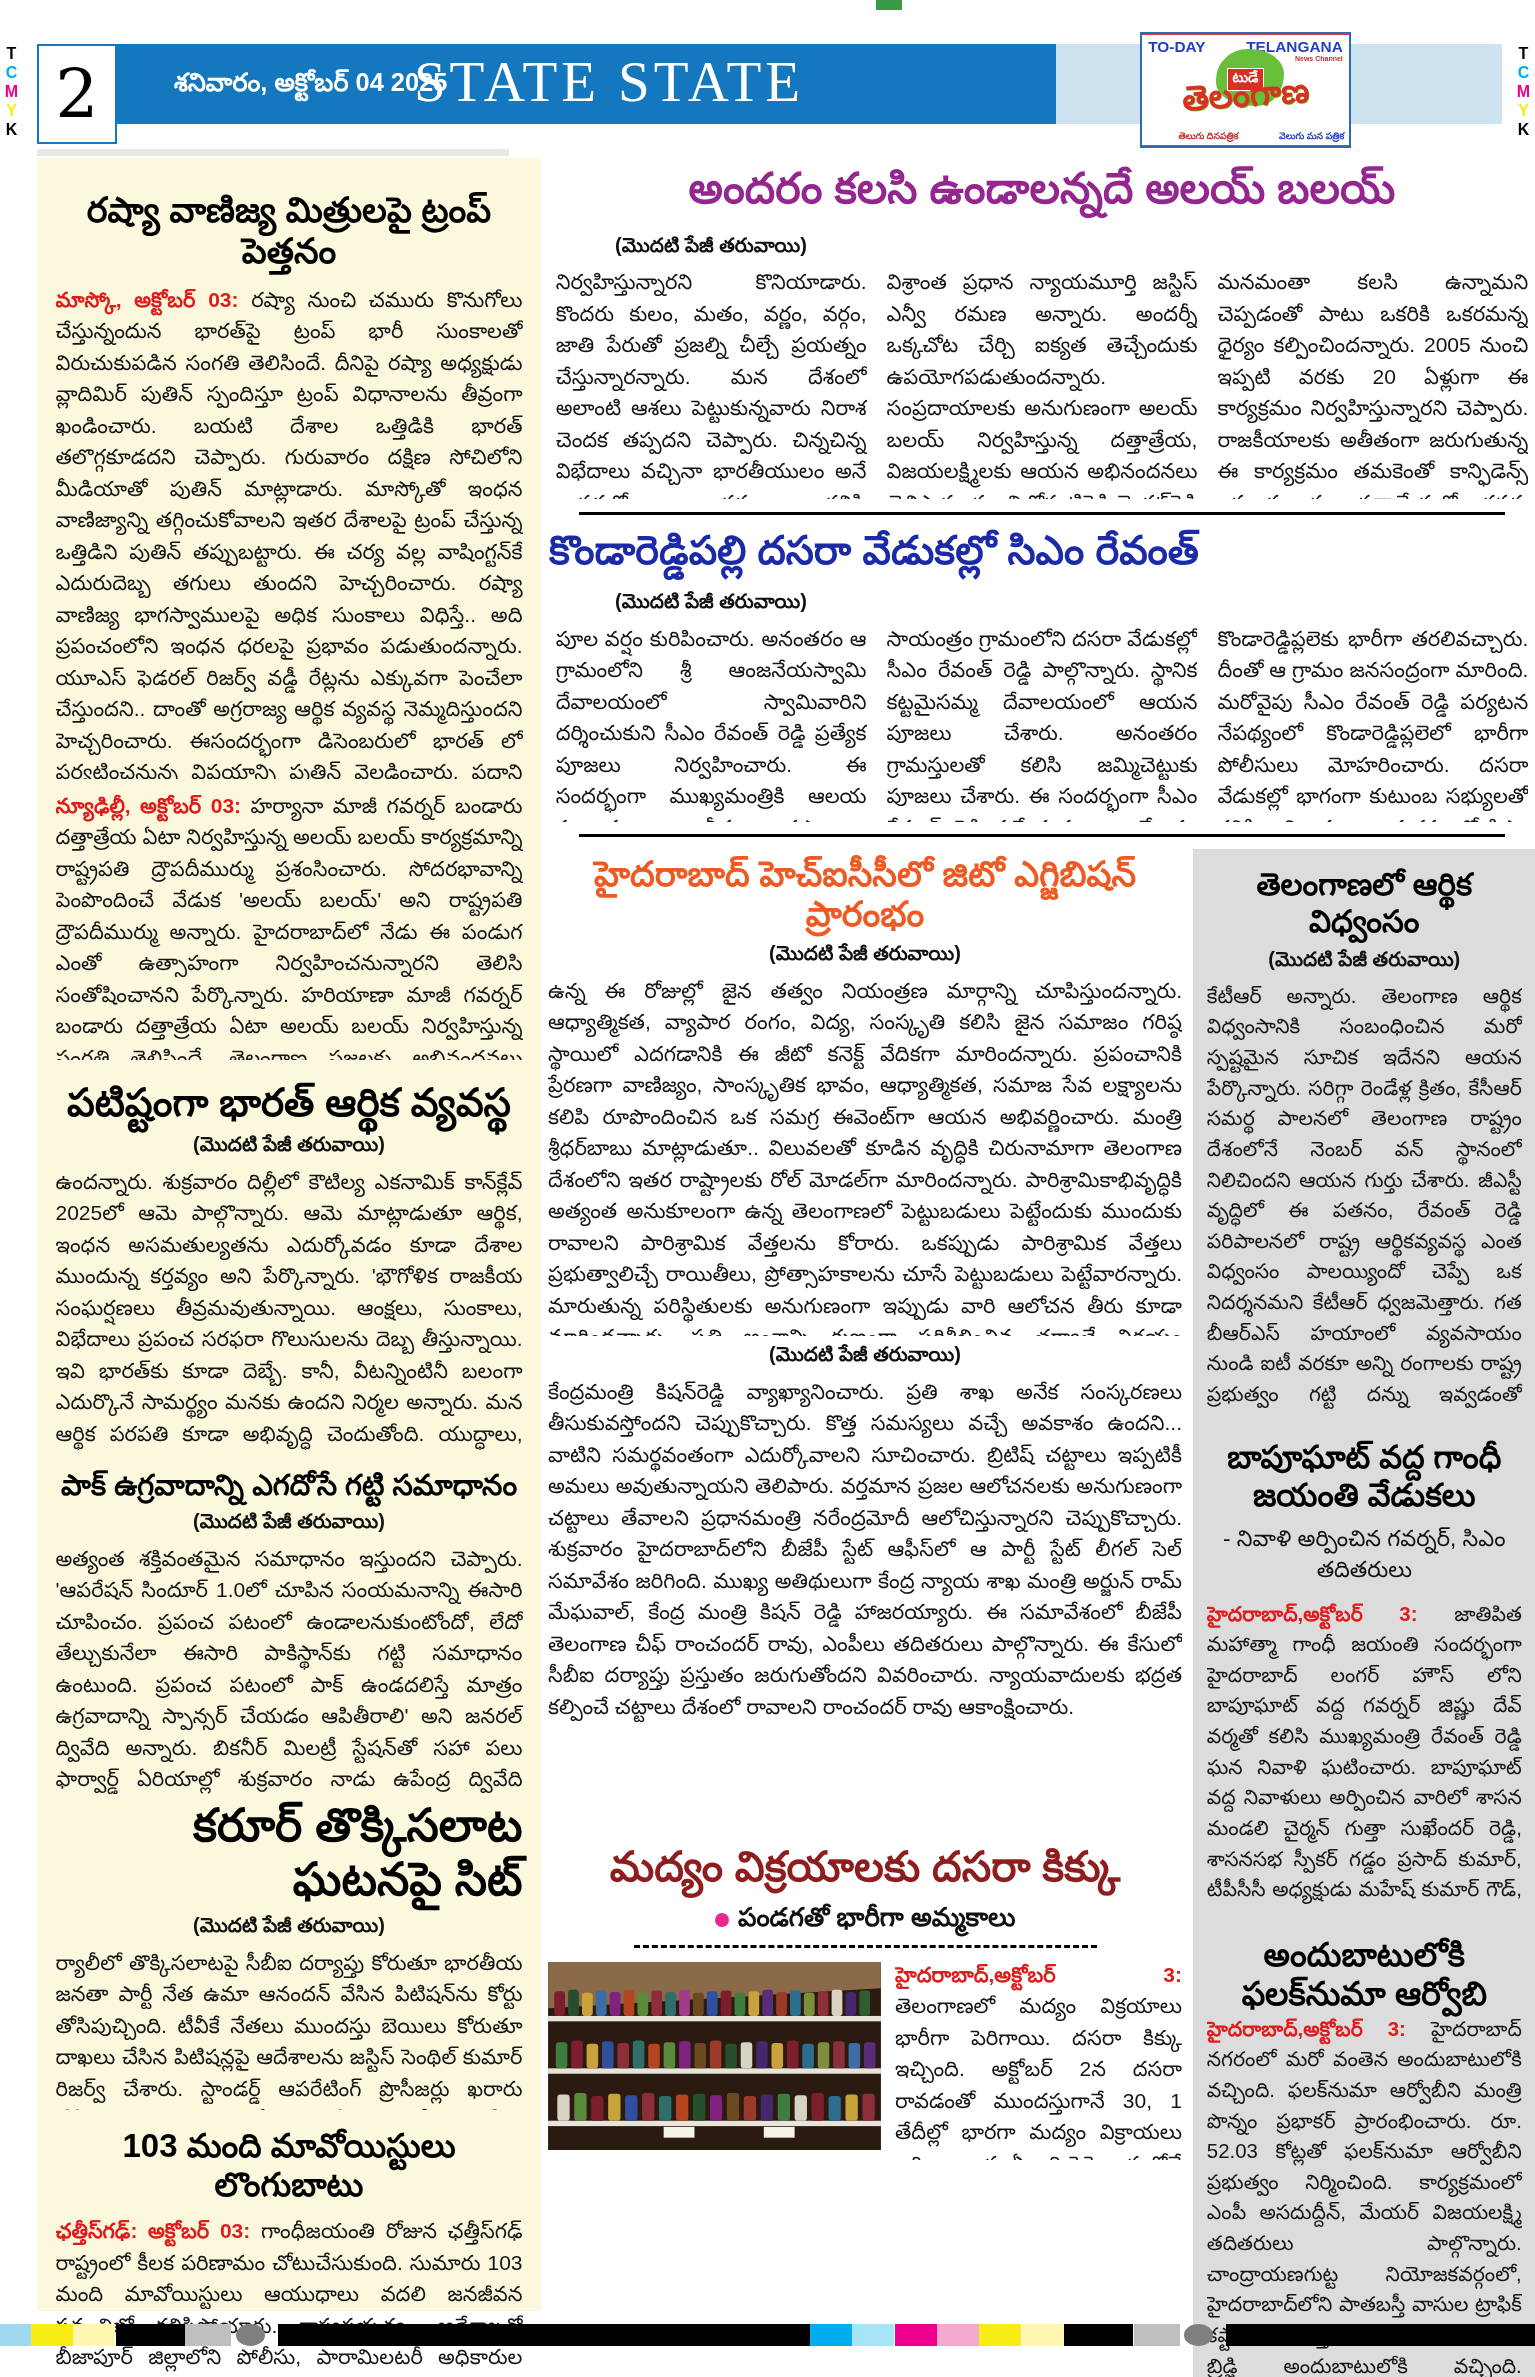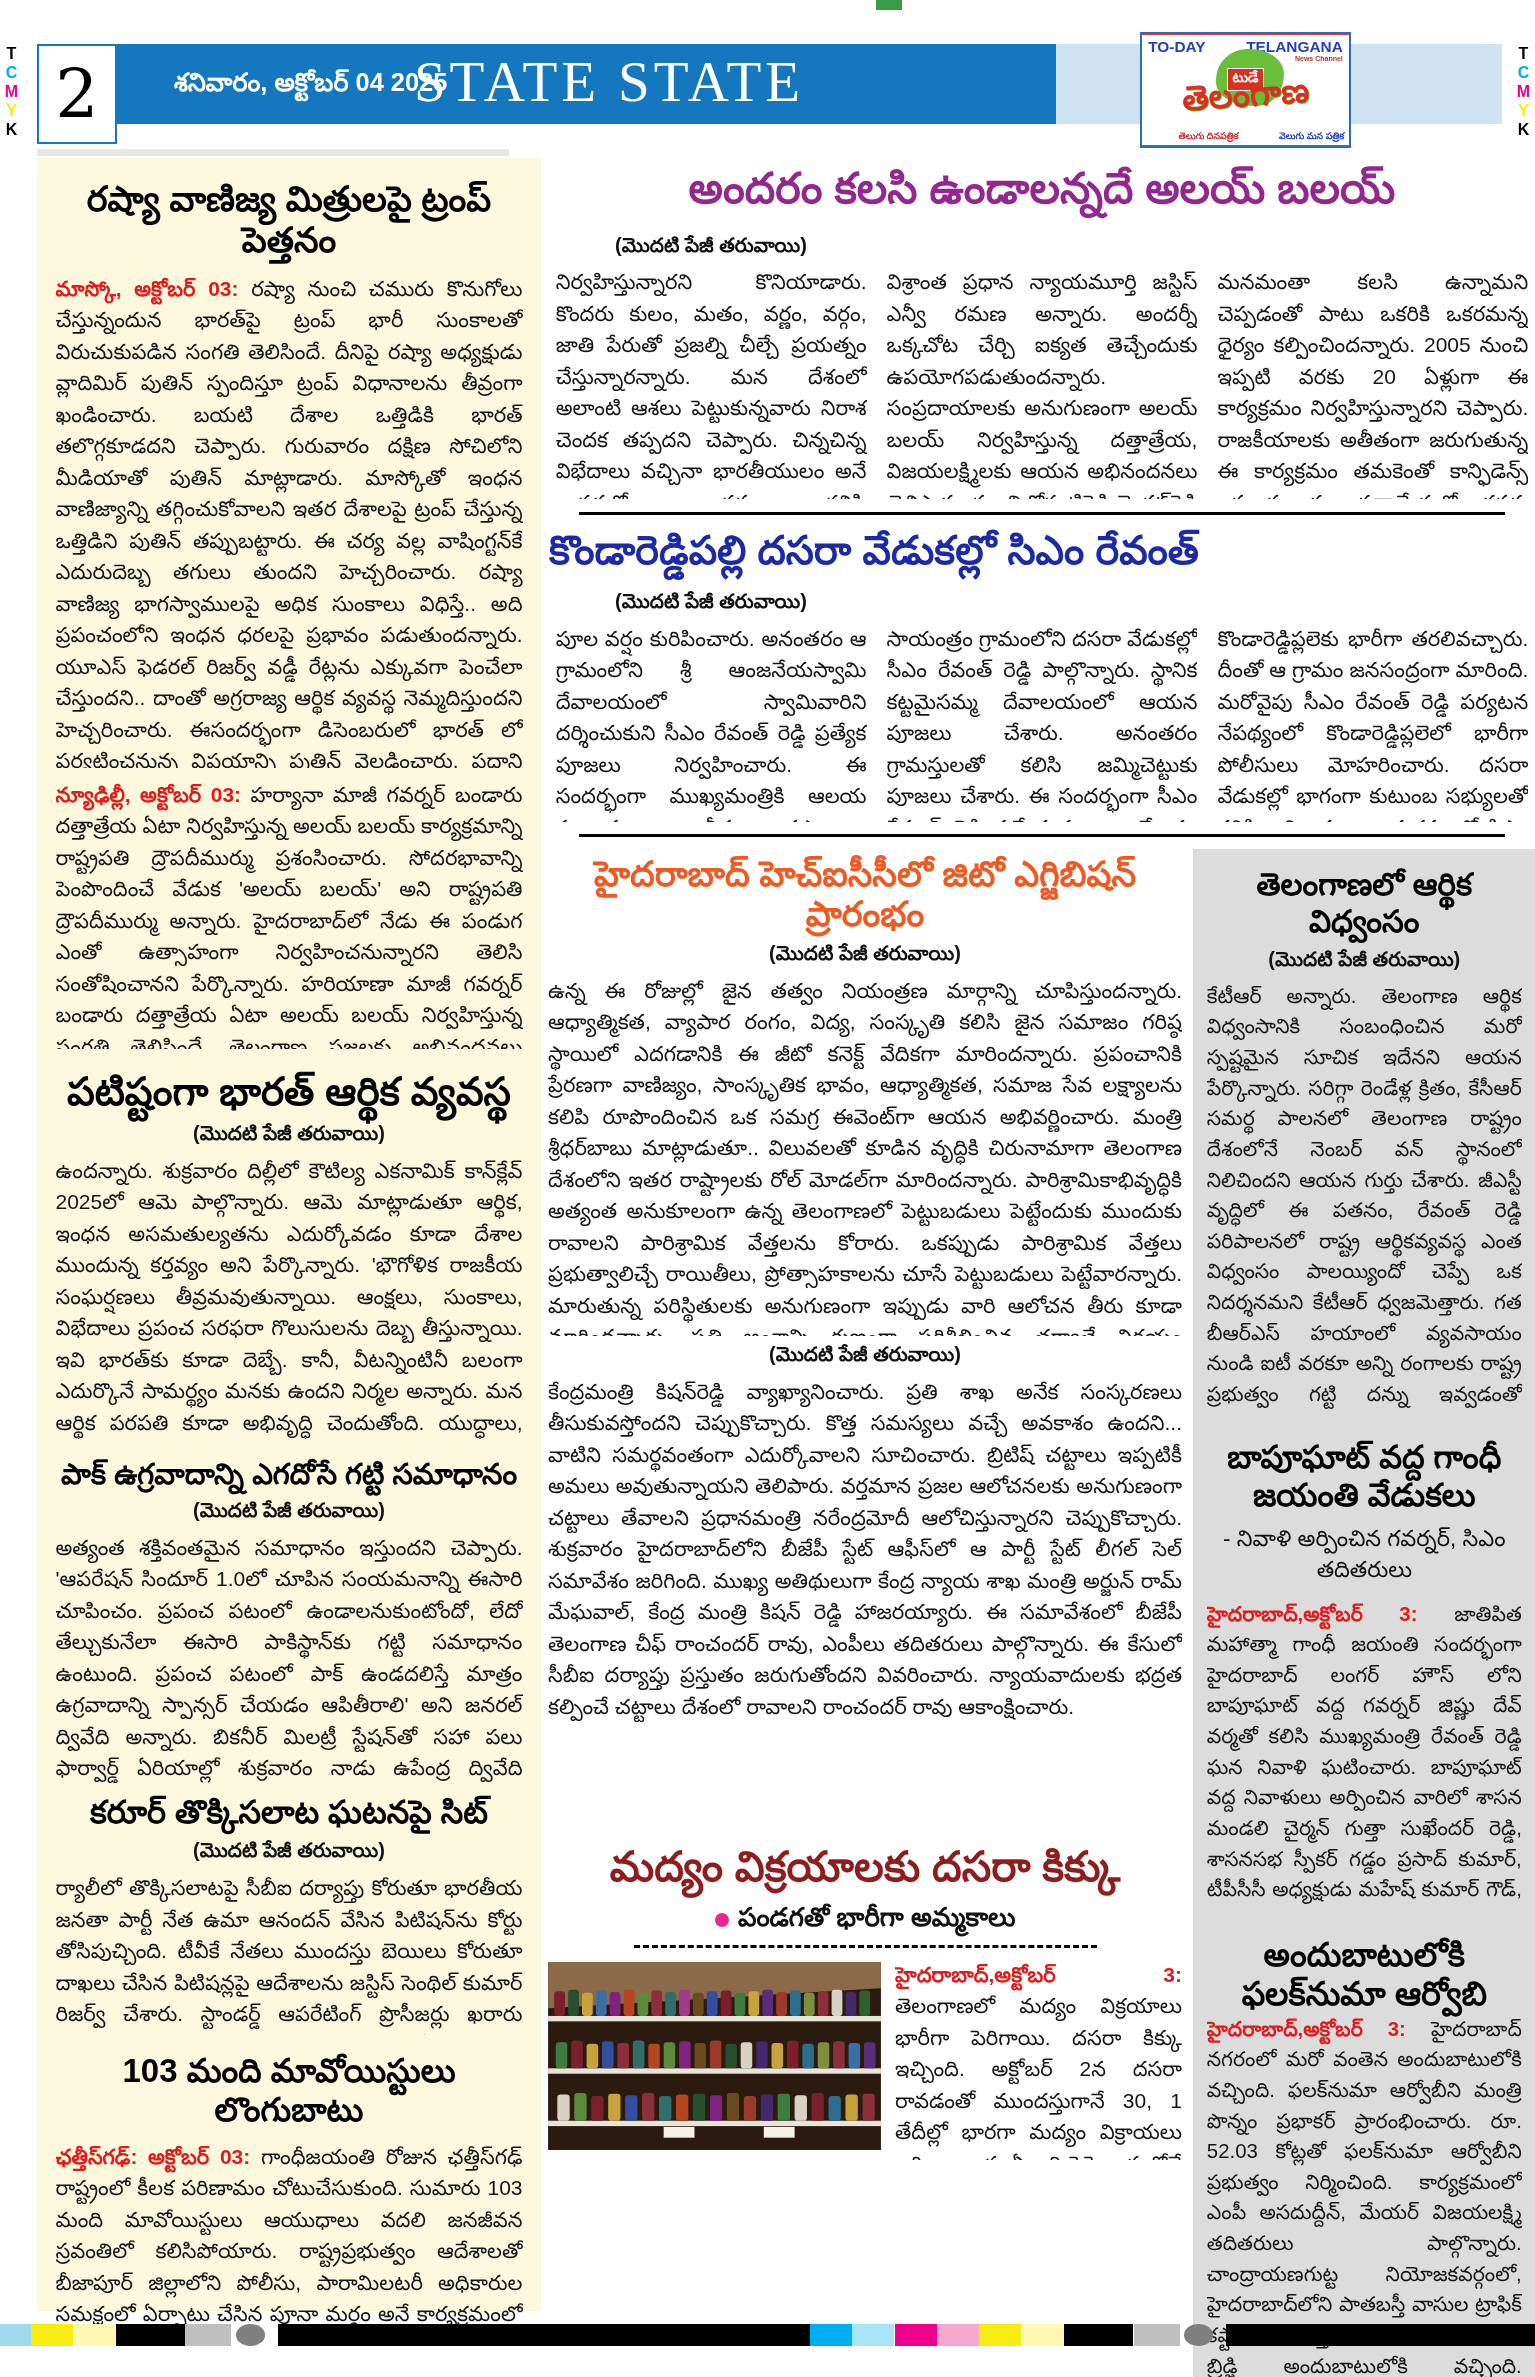--- a/index.html
+++ b/index.html
@@ -120,21 +120,21 @@
       <div class="logo-bottom">
         <span class="logo-bl">తెలుగు దినపత్రిక</span>
         <span class="logo-br">వెలుగు మన పత్రిక</span>
       </div>
     </div>
   </div>
 
   <div class="col-left">
 
     <div>
-      <h2 class="l-head" style="font-size:35px; margin-top:3px;">రష్యా వాణిజ్య మిత్రులపై ట్రంప్ పెత్తనం</h2>
+      <h2 class="l-head" style="font-size:35px; margin-top:14px;">రష్యా వాణిజ్య మిత్రులపై ట్రంప్ పెత్తనం</h2>
       <p class="body-txt" style="height:495px; margin-top:12.3px;">
         <span class="dateline">మాస్కో, అక్టోబర్ 03: </span>
         <span>రష్యా నుంచి చమురు కొనుగోలు చేస్తున్నందున భారత్‌పై ట్రంప్ భారీ సుంకాలతో విరుచుకుపడిన సంగతి తెలిసిందే. దీనిపై రష్యా అధ్యక్షుడు వ్లాదిమిర్ పుతిన్ స్పందిస్తూ ట్రంప్ విధానాలను తీవ్రంగా ఖండించారు. బయటి దేశాల ఒత్తిడికి భారత్ తలొగ్గకూడదని చెప్పారు. గురువారం దక్షిణ సోచిలోని మీడియాతో పుతిన్ మాట్లాడారు. మాస్కోతో ఇంధన వాణిజ్యాన్ని తగ్గించుకోవాలని ఇతర దేశాలపై ట్రంప్ చేస్తున్న ఒత్తిడిని పుతిన్ తప్పుబట్టారు. ఈ చర్య వల్ల వాషింగ్టన్‌కే ఎదురుదెబ్బ తగులు తుందని హెచ్చరించారు. రష్యా వాణిజ్య భాగస్వాములపై అధిక సుంకాలు విధిస్తే.. అది ప్రపంచంలోని ఇంధన ధరలపై ప్రభావం పడుతుందన్నారు. యూఎస్ ఫెడరల్ రిజర్వ్ వడ్డీ రేట్లను ఎక్కువగా పెంచేలా చేస్తుందని.. దాంతో అగ్రరాజ్య ఆర్థిక వ్యవస్థ నెమ్మదిస్తుందని హెచ్చరించారు. ఈసందర్భంగా డిసెంబరులో భారత్ లో పర్యటించనున్న విషయాన్ని పుతిన్ వెల్లడించారు. ప్రధాని మోదీతో తనకు మంచి స్నేహబంధం ఉందని చెప్పారు. ఇక, అమెరికా విధించిన శిక్షాత్మక సుంకాల నేపథ్యంలో భారత్ ఎదుర్కొంటున్న నష్టాలను రష్యా నుంచి ముడిచమురు దిగుమతులు సమతుల్యం చేస్తాయన్నారు. వాణిజ్య ఇబ్బందులను తొలగించేందుకు తాము చర్యలు తీసుకోనున్నట్లు వెల్లడించారు. భారత్‌తో ఏఐ భాగస్వామ్యానికి మద్దతిస్తున్నట్లు తెలిపారు. ఆ దేశం నుంచి మరిన్ని వ్యవసాయ, ఔషధ ఉత్పత్తులు కొనుగోలు చేస్తామన్నారు. ఈసందర్భంగా అమెరికన్ మార్కెట్‌కు తాము పెద్ద మొత్తంలో యురేనియంను సరఫరా చేస్తున్నట్లు తెలిపారు. ఉక్రెయిన్‌పై యుద్ధం చేస్తున్న రష్యాను ఓ పేపర్ టైగర్ అంటూ ట్రంప్ చేసిన వ్యాఖ్యలపై కూడా పుతిన్ స్పందించారు. 'యూరప్‌లో పెరుగుతున్న రక్షణాత్మక చర్యలను తాము నిశితంగా గమనిస్తున్నామన్నారు. రష్యా ఉక్రెయిన్‌తోనే కాకుండా మొత్తం నాటో కూటమితోనే యుద్ధం చేస్తోందన్నారు. అయినా తమను కొందరు కాగితపు పులిగా పేర్కొంటున్నారు. మరి నాటో ఏంటని ట్రంప్‌నకు కౌంటర్ ఇచ్చారు.</span>
       </p>
     </div>
 
     <div>
       <p class="body-txt" style="height:270px; margin-top:10.8px;">
         <span class="dateline">న్యూఢిల్లీ, అక్టోబర్ 03: </span>
         <span>హర్యానా మాజీ గవర్నర్ బండారు దత్తాత్రేయ ఏటా నిర్వహిస్తున్న అలయ్ బలయ్ కార్యక్రమాన్ని రాష్ట్రపతి ద్రౌపదీముర్ము ప్రశంసించారు. సోదరభావాన్ని పెంపొందించే వేడుక 'అలయ్ బలయ్' అని రాష్ట్రపతి ద్రౌపదీముర్ము అన్నారు. హైదరాబాద్‌లో నేడు ఈ పండుగ ఎంతో ఉత్సాహంగా నిర్వహించనున్నారని తెలిసి సంతోషించానని పేర్కొన్నారు. హరియాణా మాజీ గవర్నర్ బండారు దత్తాత్రేయ ఏటా అలయ్ బలయ్ నిర్వహిస్తున్న సంగతి తెలిసిందే. తెలంగాణ ప్రజలకు అభినందనలు తెలుపుతూ రాష్ట్రపతి సందేశమిచ్చారు. తెలంగాణ ఆచారాలను పునరుజ్జీవింప జేయడానికి బండారు దత్తాత్రేయ అలయ్ బలయ్ పండుగను ప్రారంభించారు. ఇది సోదరభావాన్ని పెంపొందించే వార్షిక సాంస్కృతిక ఉత్సవం. అన్నివర్గాల ప్రజలను ఒక్కచోట చేర్చి తెలంగాణకు చెందిన గొప్ప సంస్కృతిని ప్రదర్శిస్తోంది. ప్రజల్లో ఐక్యత, సమాజ విలువలను వ్యాప్తి చేసేందుకు ఓ సామాజిక సమావేశంగా ఇది ఉపయోగపడుతోంది. అలయ్ బలయ్ వేడుకలు ఘనంగా జరగాలని కోరుకుంటున్నానని రాష్ట్రపతి పేర్కొన్నారు.</span>
@@ -151,21 +151,21 @@
 
     <div>
       <h2 class="l-head" style="font-size:29px; margin-top:18.5px;">పాక్ ఉగ్రవాదాన్ని ఎగదోసే గట్టి సమాధానం</h2>
       <div class="cont-line">(మొదటి పేజీ తరువాయి)</div>
       <p class="body-txt" style="height:254px;">
         <span>అత్యంత శక్తివంతమైన సమాధానం ఇస్తుందని చెప్పారు. 'ఆపరేషన్ సిందూర్ 1.0లో చూపిన సంయమనాన్ని ఈసారి చూపించం. ప్రపంచ పటంలో ఉండాలనుకుంటోందో, లేదో తేల్చుకునేలా ఈసారి పాకిస్థాన్‌కు గట్టి సమాధానం ఉంటుంది. ప్రపంచ పటంలో పాక్ ఉండదలిస్తే మాత్రం ఉగ్రవాదాన్ని స్పాన్సర్ చేయడం ఆపితీరాలి' అని జనరల్ ద్వివేది అన్నారు. బికనీర్ మిలట్రీ స్టేషన్‌తో సహా పలు ఫార్వార్డ్ ఏరియాల్లో శుక్రవారం నాడు ఉపేంద్ర ద్వివేది పర్యటించారు. బలగాల సన్నద్ధతను అంచనా వేసేందుకు ఆయన ఈ పర్యటన చేపట్టారు. మిలట్రీ సీనియర్ అధికారులు, వెటరన్స్, సివిల్ డిగ్నటరీలతో ఆయన సమావేశం అయ్యారు. ఆధునికీకరణ, యుద్ధ సన్నాహకాలు, అడ్వాన్సింగ్ టెక్నలాజికల్ సామర్థ్యాలు, ఆపరేషనల్ ఎక్స్‌లెన్స్‌కు ఆర్మీ కృతనిశ్చయంతో ఉందని ఈ సందర్భంగా ఆయన పేర్కొన్నారు.</span>
       </p>
     </div>
 
     <div>
-      <h2 class="l-head" style="font-size:32px; margin-top:8px;">కరూర్ తొక్కిసలాట ఘటనపై సిట్</h2>
+      <h2 class="l-head" style="font-size:46px; margin-top:1px;text-align:right;">కరూర్ తొక్కిసలాట ఘటనపై సిట్</h2>
       <div class="cont-line">(మొదటి పేజీ తరువాయి)</div>
       <p class="body-txt" style="height:163px;">
         <span>ర్యాలీలో తొక్కిసలాటపై సీబీఐ దర్యాప్తు కోరుతూ భారతీయ జనతా పార్టీ నేత ఉమా ఆనందన్ వేసిన పిటిషన్‌ను కోర్టు తోసిపుచ్చింది. టీవీకే నేతలు ముందస్తు బెయిలు కోరుతూ దాఖలు చేసిన పిటిషన్లపై ఆదేశాలను జస్టిస్ సెంథిల్ కుమార్ రిజర్వ్ చేశారు. స్టాండర్డ్ ఆపరేటింగ్ ప్రొసీజర్లు ఖరారు చేసేంతవరకూ రాష్ట్ర, జాతీయ హైవేలపై రాజకీయ పార్టీలు ఎలాంటి బహిరంగ సభలు, కార్యక్రమాలు నిర్వహించకుండా హైకోర్టు తాత్కాలిక నిషేధం విధించింది. కరూర్ తొక్కిసలాటపై సీబీఐ దర్యాప్తు కోరుతూ బీజేపీ నేత వేసిన పిటిషన్‌ను కోర్టు తోసిపుచ్చింది. మధురై హైకోర్టు బెంచ్‌ను ఆశ్రయించాలని సూచించింది. తమిళనాడు నార్త్ జోన్ ఐజీ అస్రాగార్గ్ నేతృత్వంలో సిట్ దర్యాప్తునకు హైకోర్టు ఆదేశాలిచ్చింది.</span>
       </p>
     </div>
 
     <div>
       <h2 class="l-head" style="font-size:33px; margin-top:17px;">103 మంది మావోయిస్టులు లొంగుబాటు</h2>
       <p class="body-txt" style="height:193px; margin-top:10.8px;">
         <span class="dateline">ఛత్తీస్‌గఢ్: అక్టోబర్ 03: </span>

